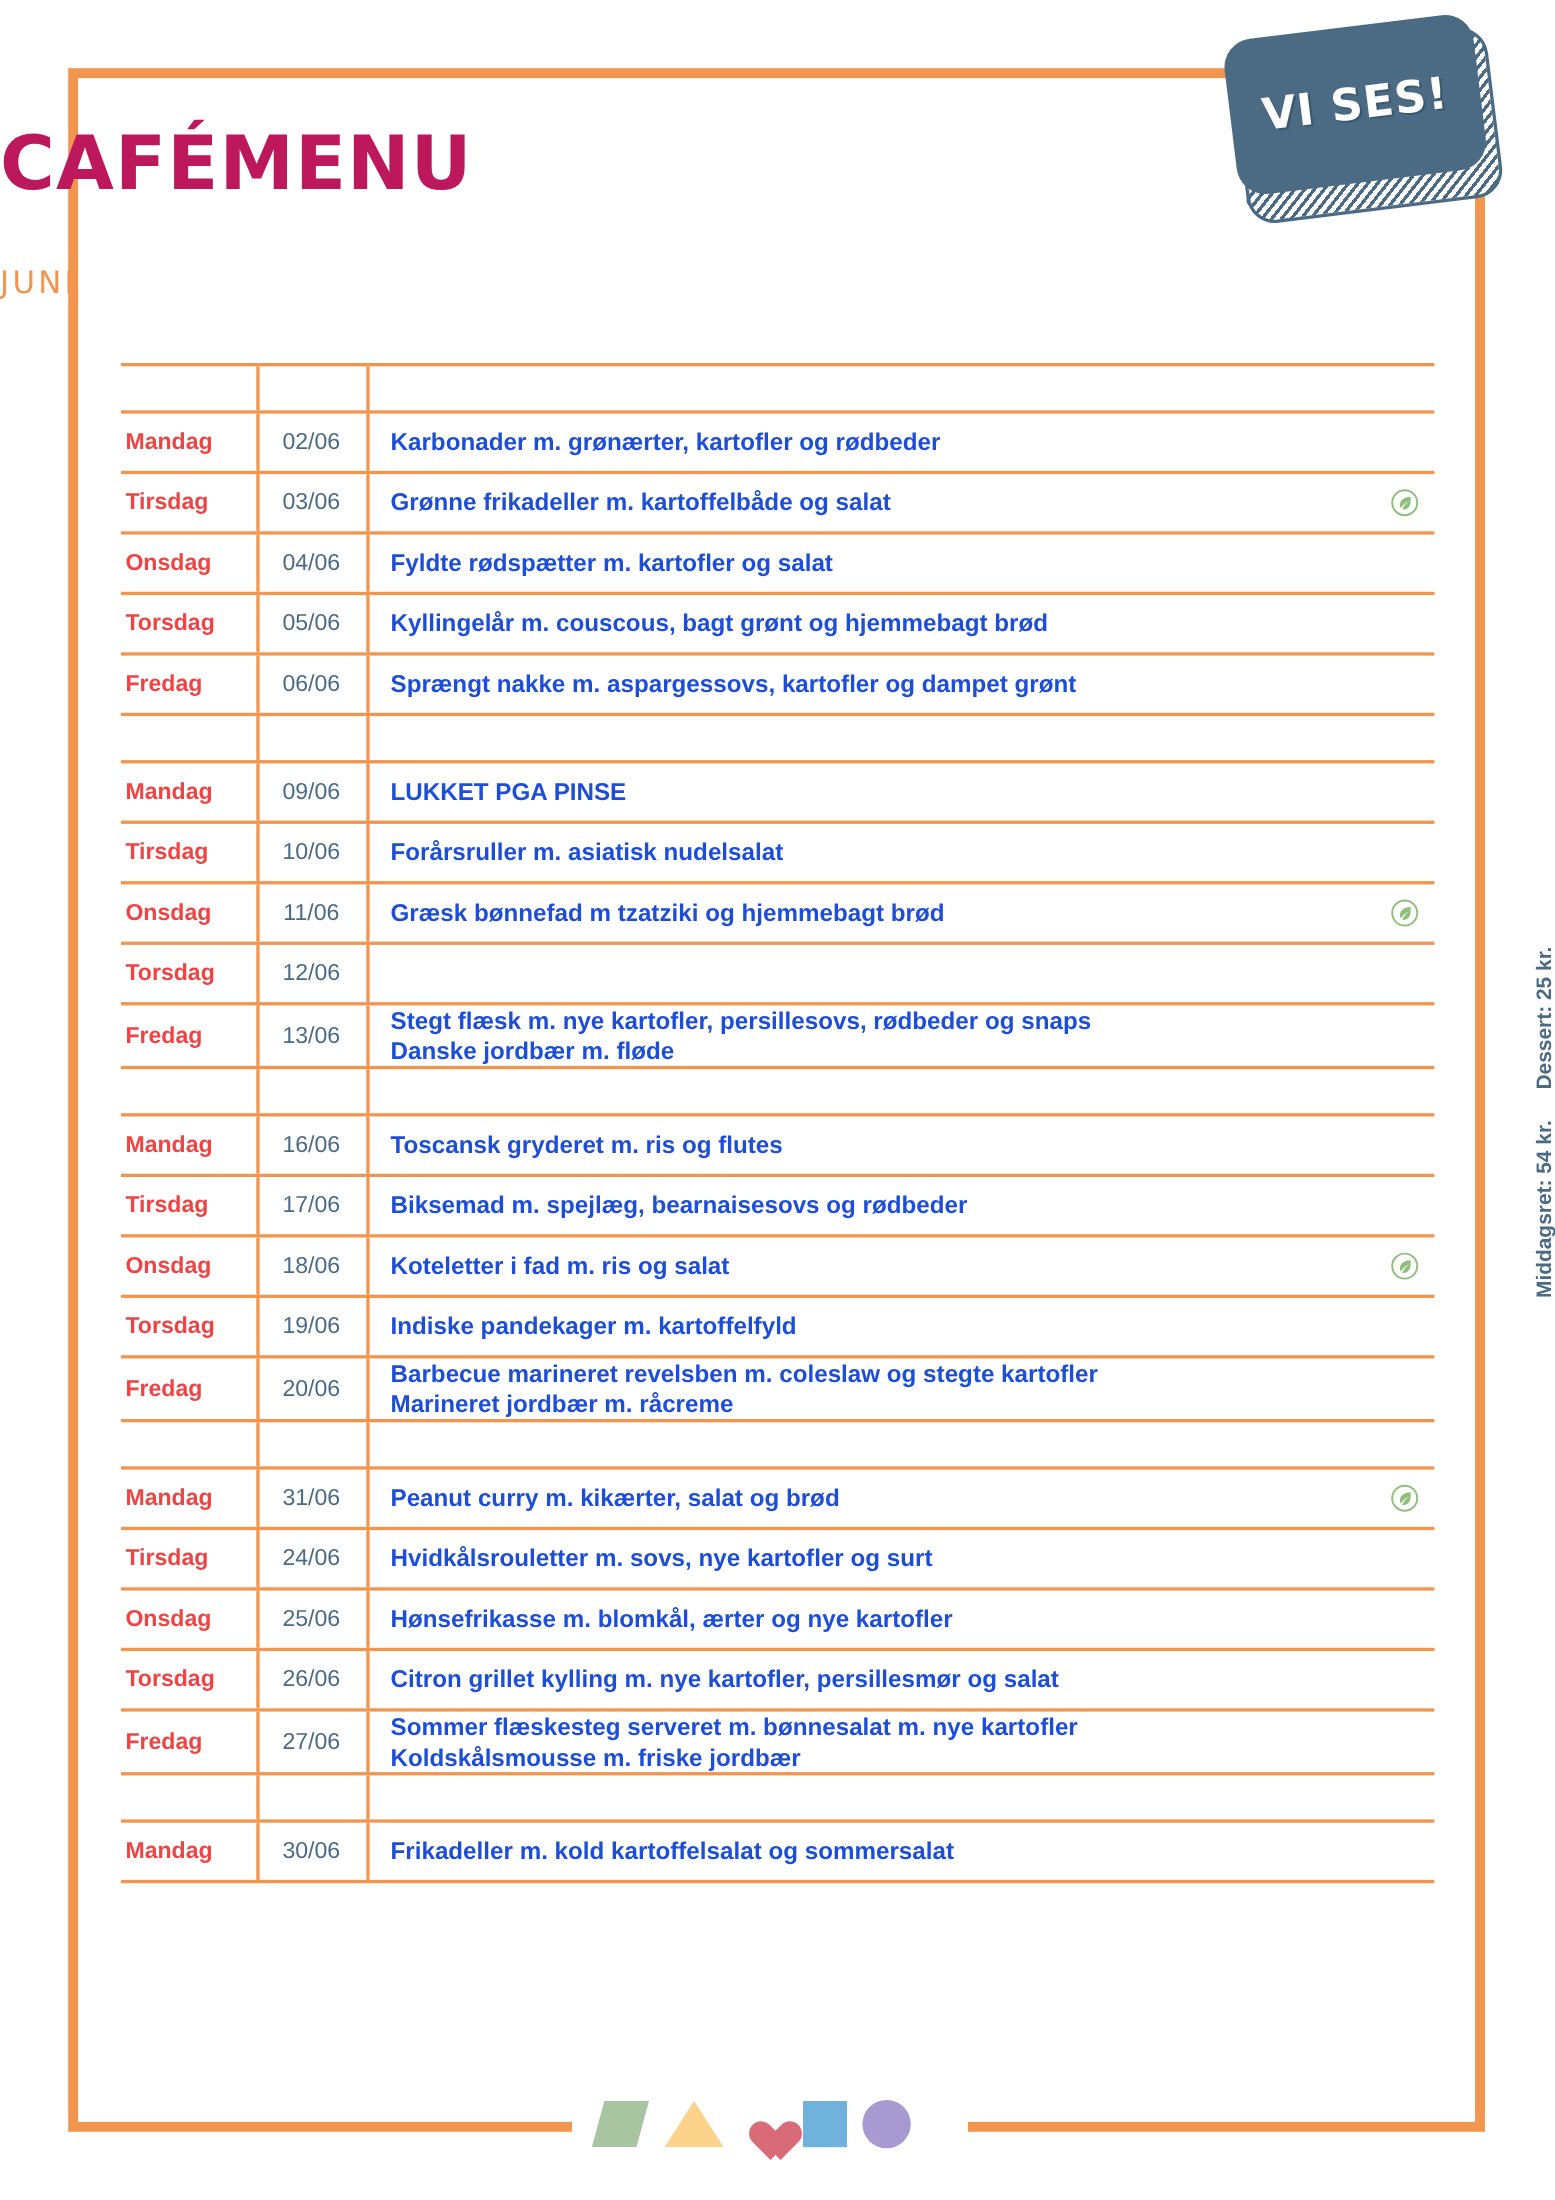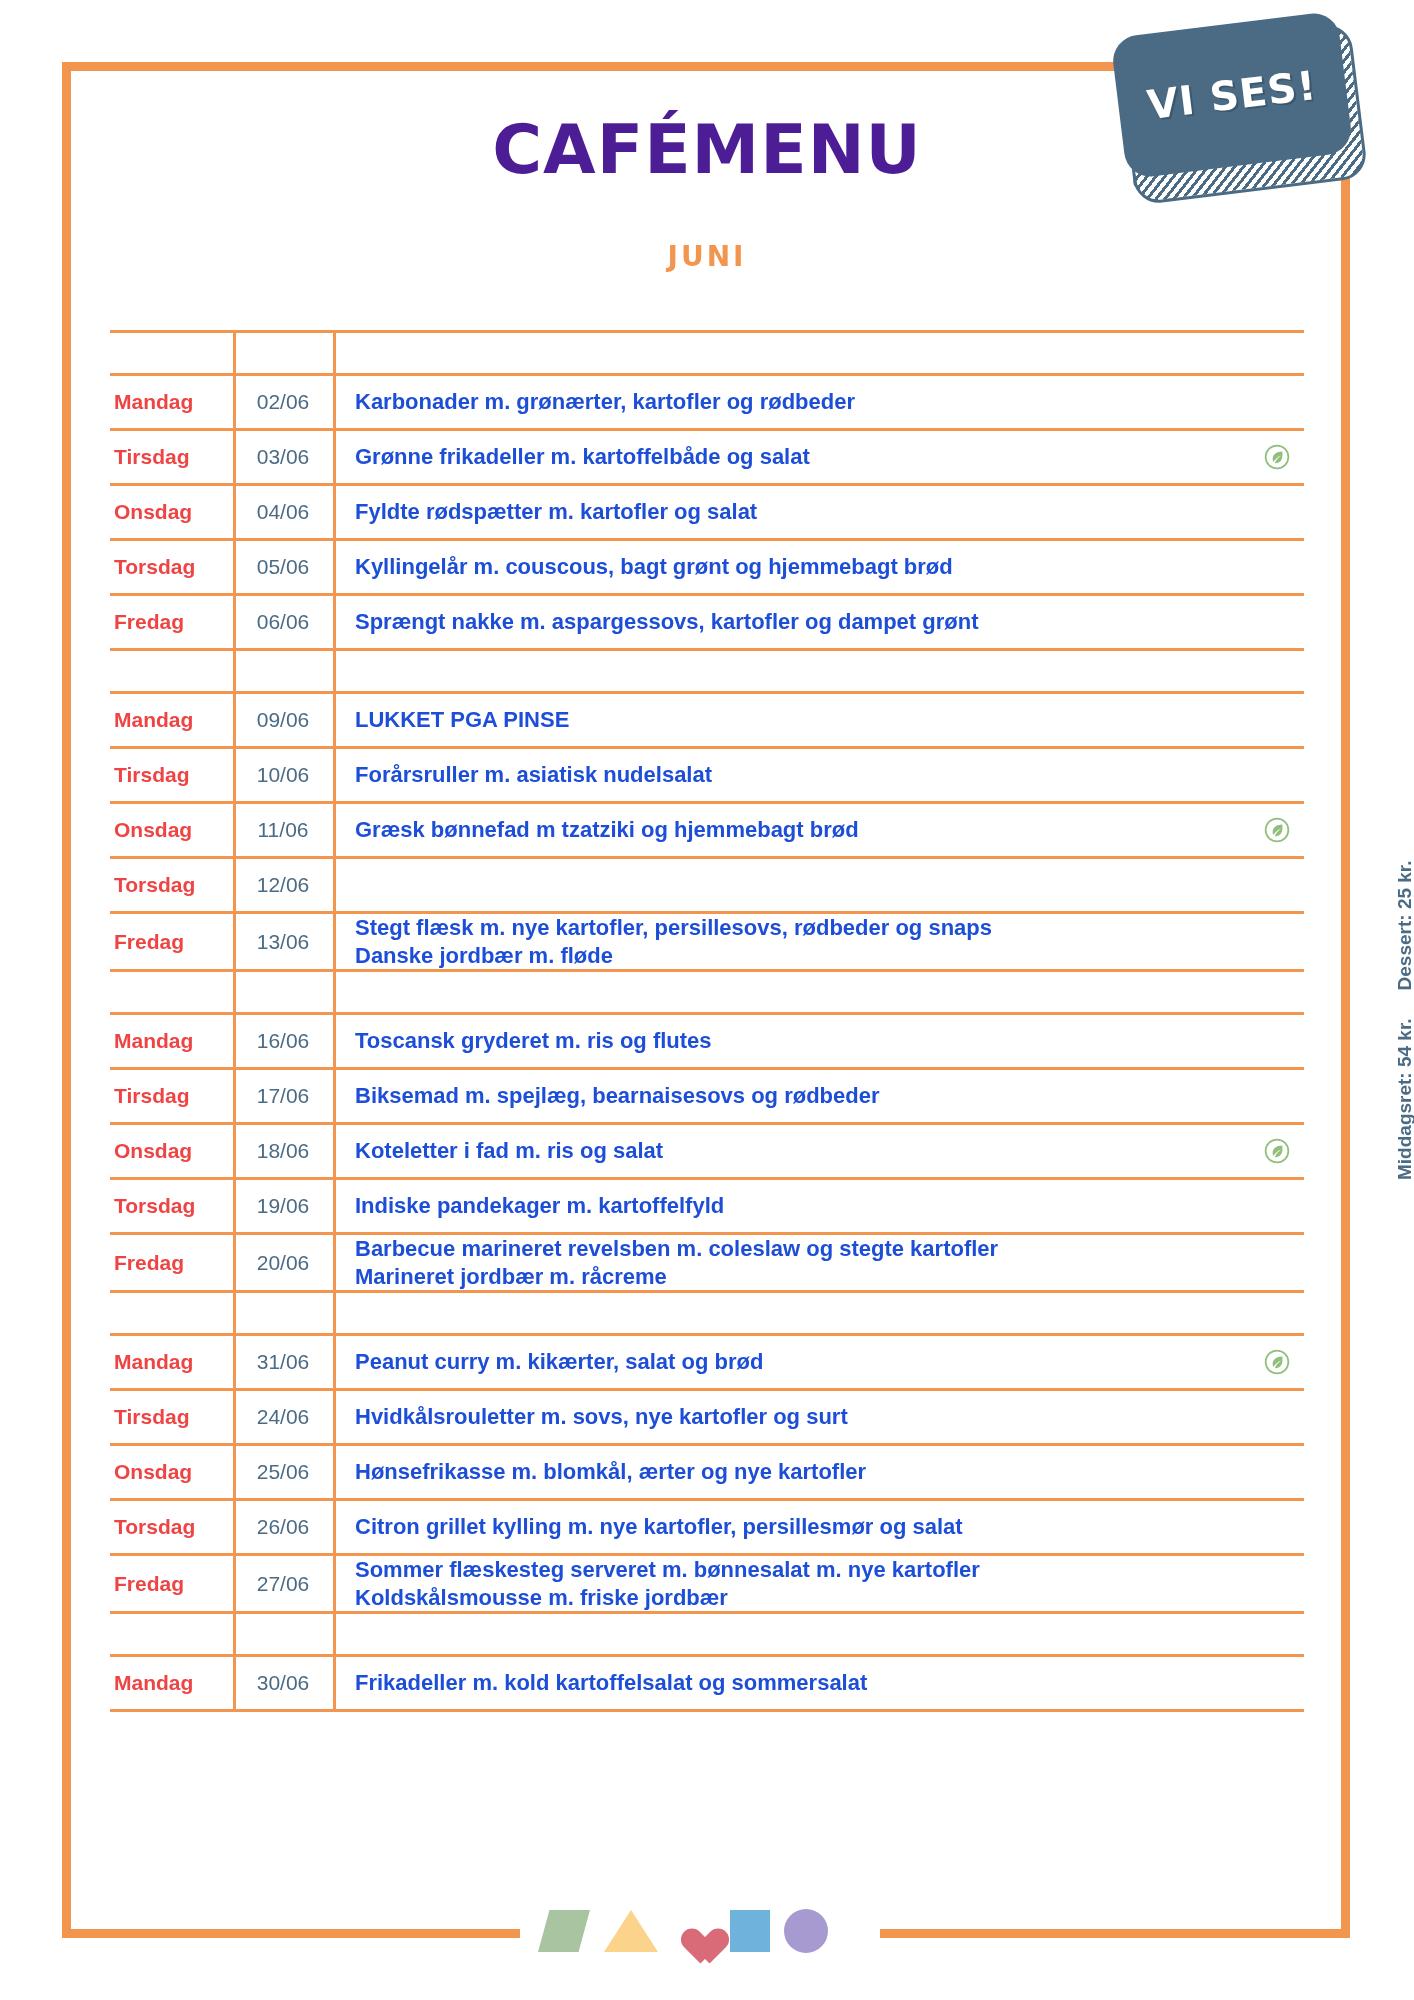--- a/index.html
+++ b/index.html
@@ -42,35 +42,34 @@
     height: 30px;
     background: #ffffff;
   }
 
   
   .title {
     position: absolute;
     left: 0;
     top: 110px;
     width: 1414px;
-    text-align: center;
+    text-align: left;
     font-size: 68px;
     font-weight: bold;
     letter-spacing: 1px;
-    color: #4c1d95;
+    color: #be185d;
     font-family: "DejaVu Sans", sans-serif;
   }
   .subtitle {
     position: absolute;
     left: 0;
     top: 240px;
     width: 1414px;
-    text-align: center;
     font-size: 28px;
-    font-weight: bold;
+    font-weight: normal;
     letter-spacing: 3px;
     color: #f2954f;
     font-family: "DejaVu Sans", sans-serif;
   }
 
   
   .sticker {
     position: absolute;
     left: 1112px;
     top: 14px;

